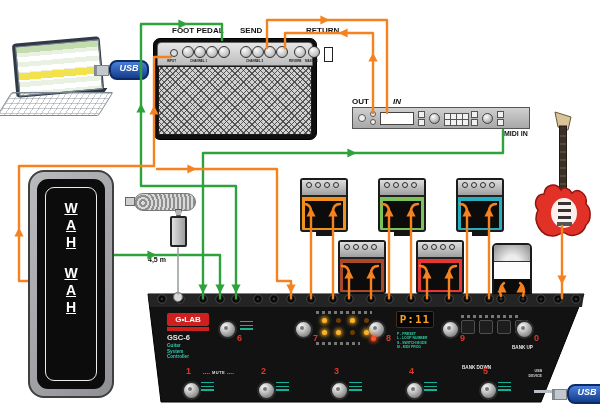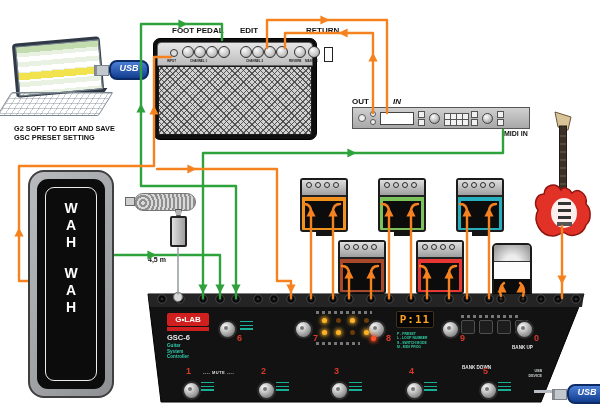--- a/index.html
+++ b/index.html
@@ -62,21 +62,21 @@
   .rack-lbl{font-size:8px;font-weight:bold;color:#111;}
   .midiin-lbl{font-size:7px;font-weight:bold;color:#111;}
 
   
   .wah{left:28px;top:170px;width:86px;height:228px;background:linear-gradient(120deg,#b9bbbe,#8e9093);
     border:2px solid #3f3f3f;border-radius:16px;z-index:6;}
   .wah-in{position:absolute;inset:7px;background:#0c0c0c;border-radius:11px;}
   .wah-bd{position:absolute;inset:15px;border:1.6px solid #ececec;border-radius:9px;}
   .wah-txt{position:absolute;left:0;right:0;top:28px;color:#fff;font-weight:bold;font-size:14px;
     line-height:17px;text-align:center;}
-  .wah-word{width:16px;margin:0 auto;word-break:break-all;}
+  .wah-word{width:16px;margin:0 auto;word-break:break-all;text-decoration:underline;}
   .wah-gap{height:14px;}
 
   
   .coil{left:134px;top:193px;width:62px;height:18px;background:
     repeating-radial-gradient(circle at 8px 9px,#d9d9d9 0 2px,#8f8f8f 2px 4px);
     border-radius:9px;border:1px solid #777;}
   .acplug{left:125px;top:197px;width:10px;height:9px;background:#cfcfcf;border:1px solid #666;}
   .adbody{left:170px;top:216px;width:17px;height:31px;background:linear-gradient(90deg,#e0e0e0,#9d9d9d);
     border:2px solid #222;border-radius:2px;}
   .adtip{left:175px;top:209px;width:7px;height:7px;background:#b5b5b5;border:1px solid #555;
@@ -133,27 +133,23 @@
 
   <div class="abs z2 lt-hinge"></div>
   <div class="abs z2 lt-screen">
     <div class="lt-screen-inner"></div>
   </div>
   <div class="abs z2 lt-base"></div>
   <div class="abs z2 usb" style="left:94px;top:60px;">
     <span class="usb-plug"></span>
     <span class="usb-body">USB</span>
   </div>
-  <div class="abs z2 caption" style="left:14px;top:124px;">
-    <div>G2 SOFT TO EDIT AND SAVE</div>
-    <div>GSC PRESET SETTING</div>
-  </div>
 
   <div class="abs z2 amp-lbl" style="left:172px;top:26px;">FOOT PEDAL</div>
-  <div class="abs z2 amp-lbl" style="left:240px;top:26px;">EDIT</div>
+  <div class="abs z2 amp-lbl" style="left:240px;top:26px;">SEND</div>
   <div class="abs z2 amp-lbl" style="left:284px;top:26px;padding-left:22px;">RETURN</div>
 
   <div class="abs z2 amp">
     <div class="amp-panel">
       <span class="ajack" style="left:12px;"></span>
       <span class="aknob" style="left:24px;"></span>
       <span class="aknob" style="left:36px;"></span>
       <span class="aknob" style="left:48px;"></span>
       <span class="aknob" style="left:60px;"></span>
       <span class="aknob" style="left:82px;"></span>

